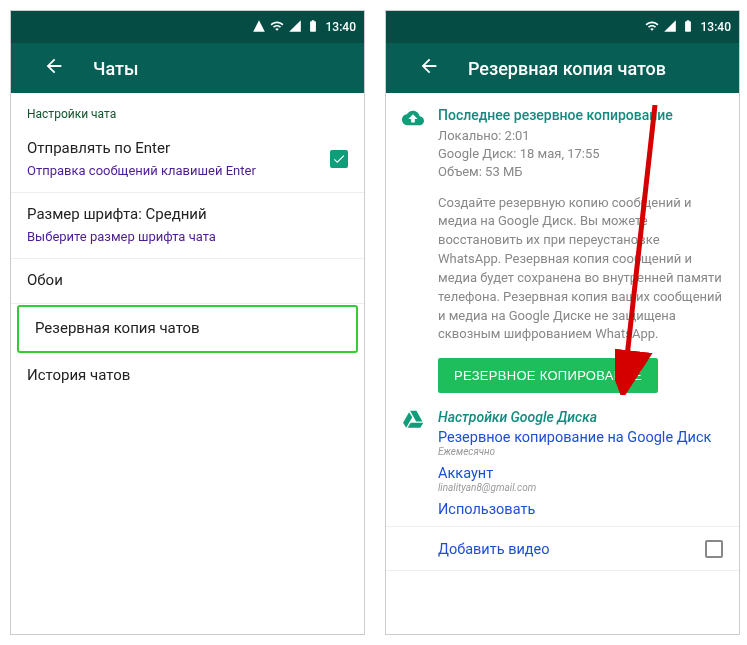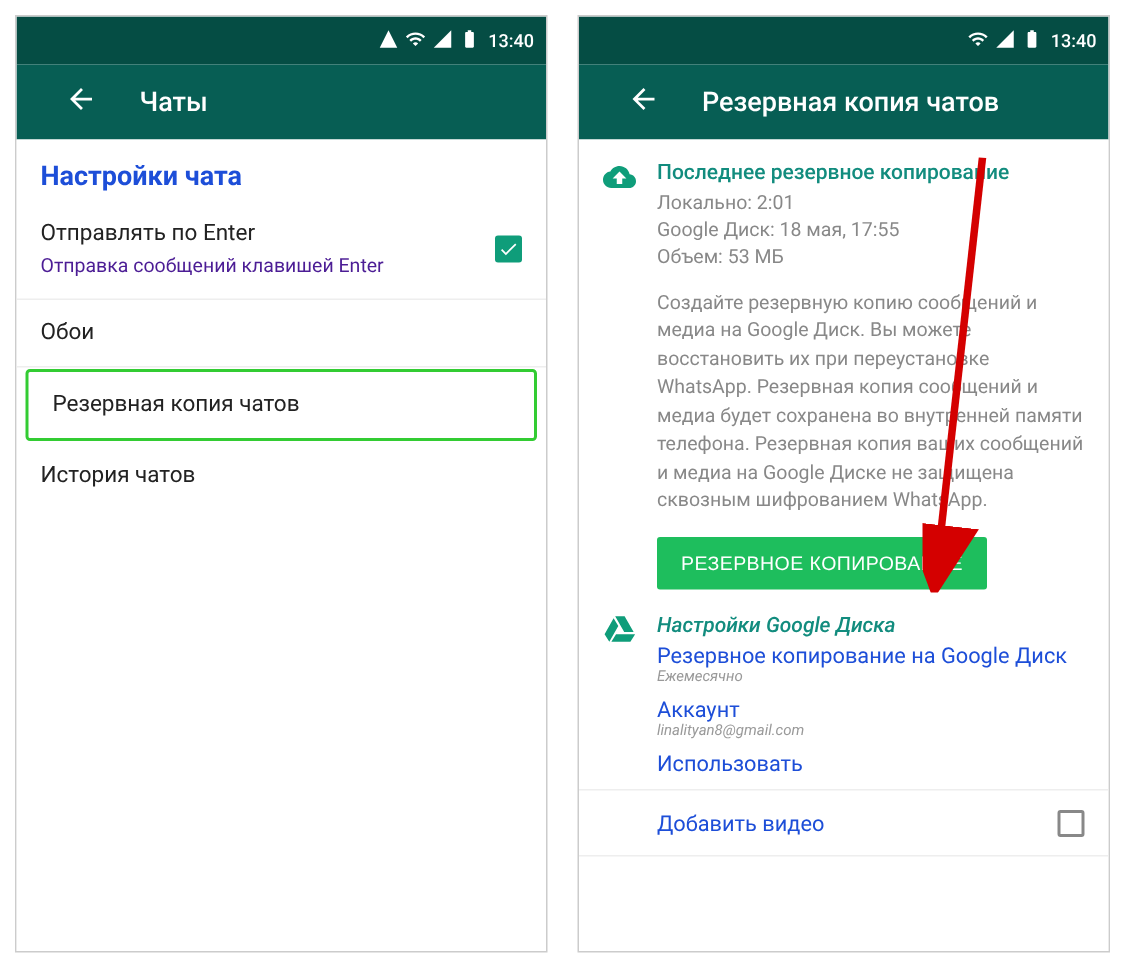--- a/index.html
+++ b/index.html
@@ -37,23 +37,23 @@
     color: #fff;
     display: flex;
     align-items: center;
     padding: 0 32px;
     gap: 28px;
   }
   .appbar .title { font-size: 18px; font-weight: 500; }
   .back-arrow svg { width: 22px; height: 22px; fill: #fff; }
   .content { flex: 1; overflow-y: auto; background: #fff; }
   .section-header {
-    color: #1d4ed8;
-    font-size: 18px;
-    font-weight: 700;
+    color: #14532d;
+    font-size: 12px;
+    font-weight: 400;
     padding: 14px 16px 6px;
   }
   .item {
     padding: 12px 16px 14px;
     border-bottom: 1px solid #eee;
   }
   .item.no-border { border-bottom: none; }
   .item-row { display: flex; align-items: center; justify-content: space-between; }
   .item-title { font-size: 15px; color: #222; }
   .item-sub { font-size: 13px; color: #4c1d95; margin-top: 6px; }
@@ -145,20 +145,24 @@
           <div class="item-sub">Отправка сообщений клавишей Enter</div>
         </div>
         <div class="checkbox">
               <svg viewBox="0 0 24 24">
                 <path d="M9 16.17L4.83 12l-1.42 1.41L9 19 21 7l-1.41-1.41z"></path>
               </svg>
             </div>
       </div>
     </div>
 
+    <div class="item">
+      <div class="item-title">Размер шрифта: Средний</div>
+      <div class="item-sub">Выберите размер шрифта чата</div>
+    </div>
 
     <div class="item">
       <div class="item-title">Обои</div>
     </div>
 
     <div class="highlight-box">
       <div class="item">
         <div class="item-title">Резервная копия чатов</div>
       </div>
     </div>

